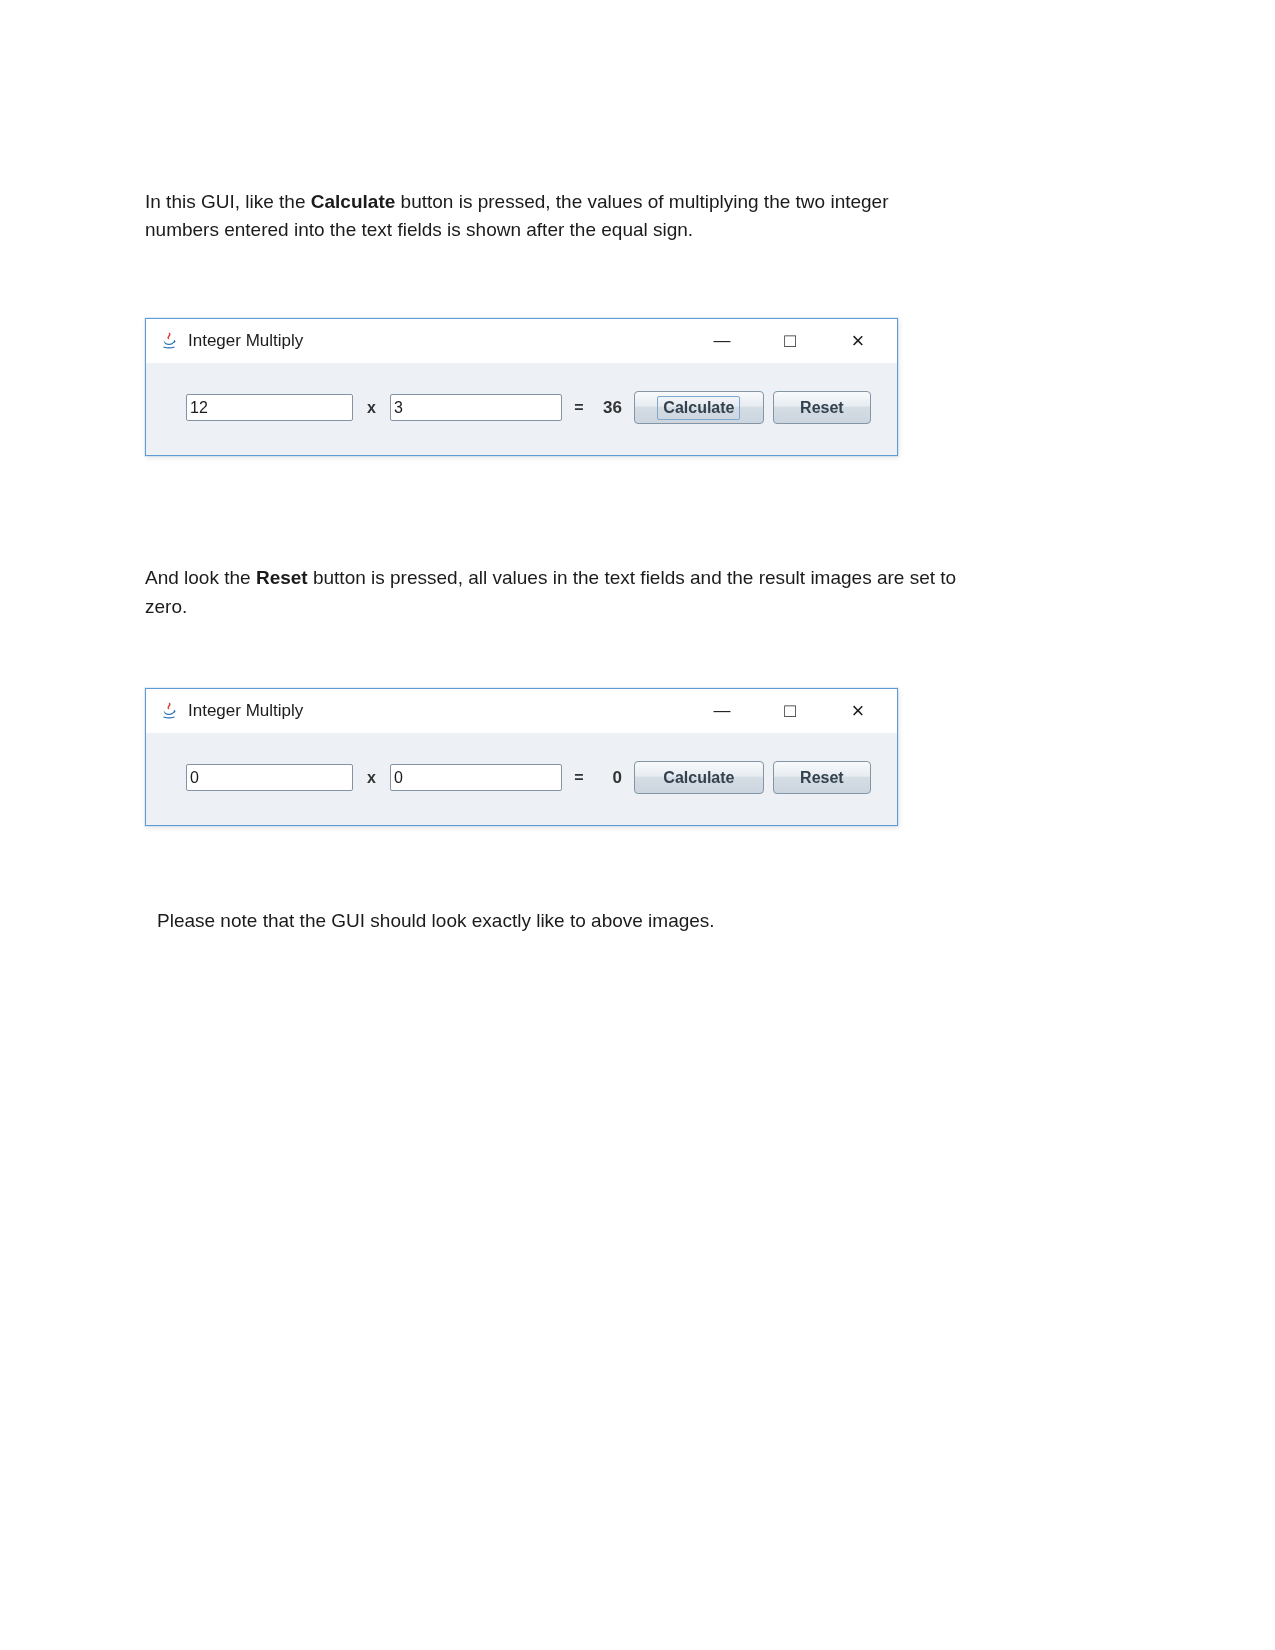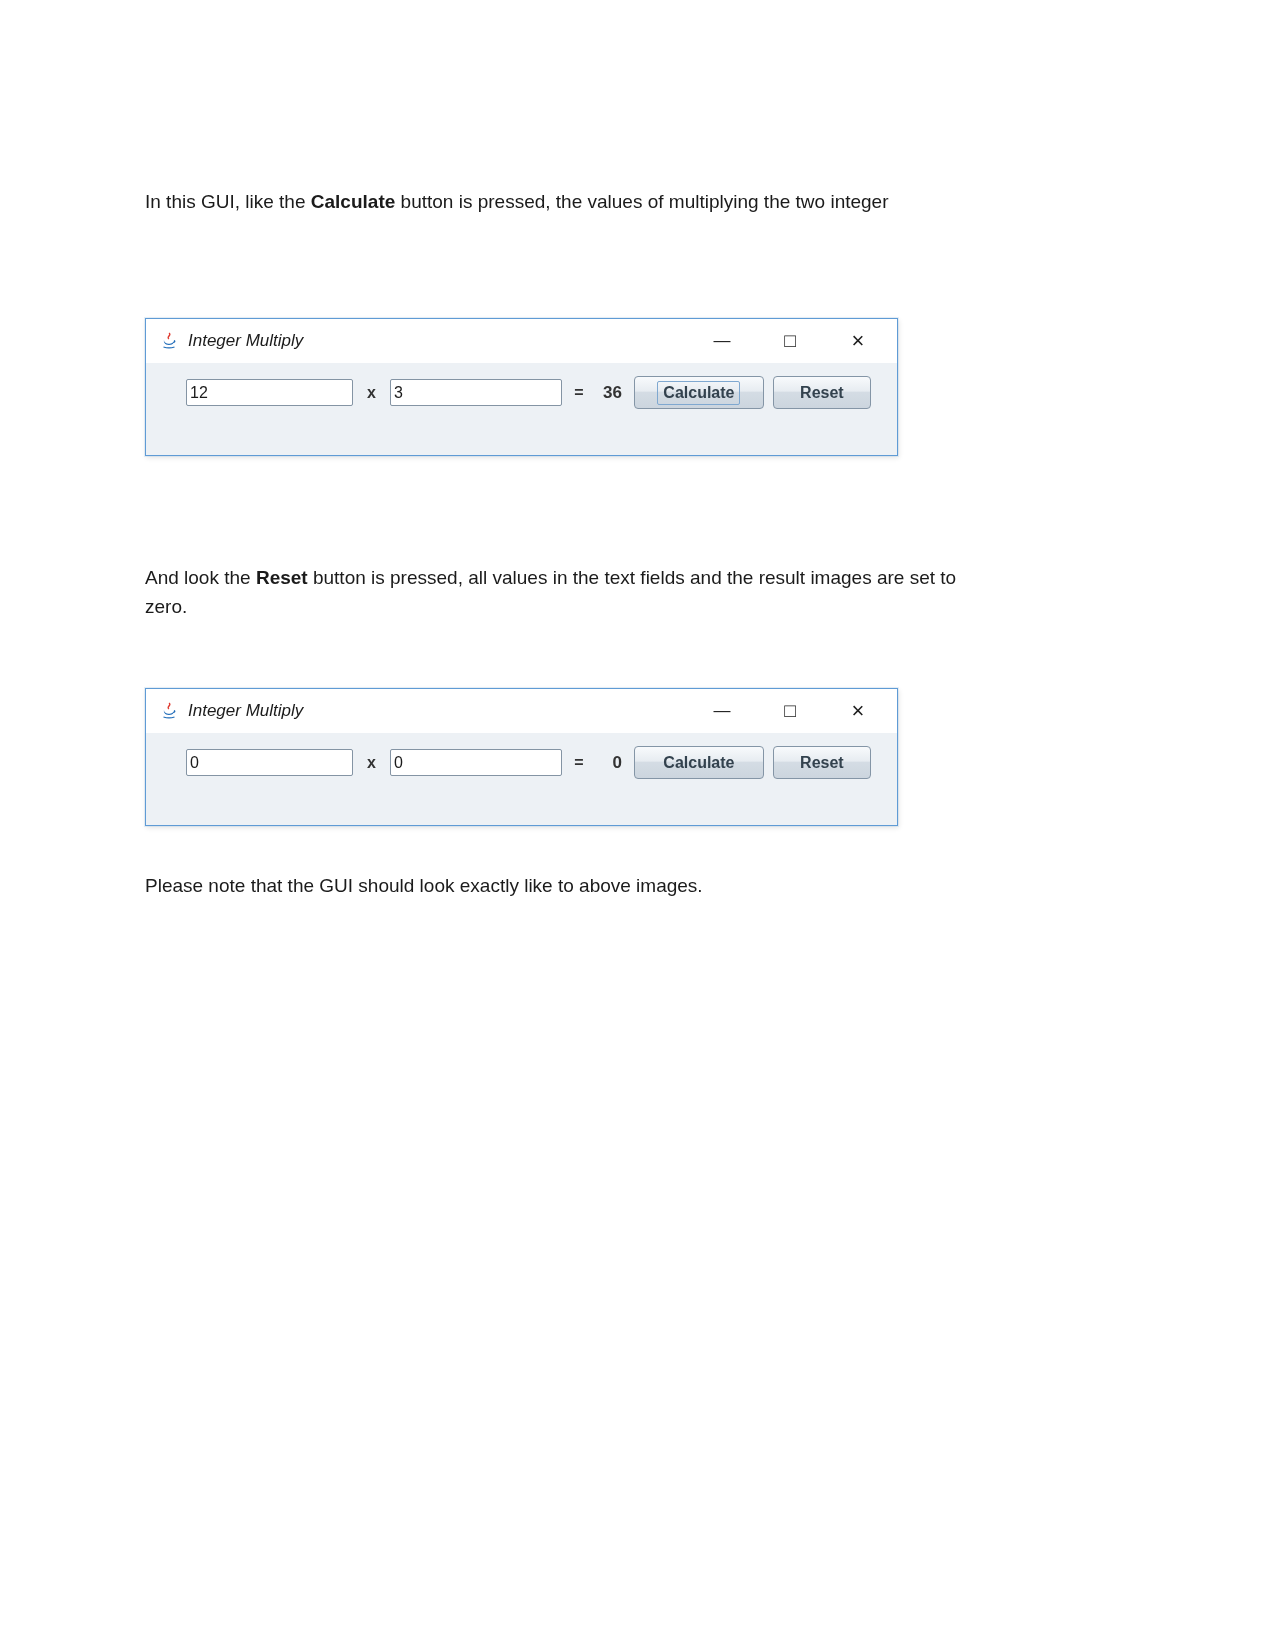--- a/index.html
+++ b/index.html
@@ -13,51 +13,51 @@
 
   
   .doc-text {
     position: absolute; left: 145px;
     font-size: 19px; line-height: 28.5px;
     white-space: nowrap; color: #1b1b1b;
   }
   .doc-text b { font-weight: bold; }
   #para1 { top: 140px; }
   #para2 { top: 545px; }
-  #para3 { top: 853px; }
+  #para3 { top: 888px; margin-left: 12px; }
 
   
   .jwindow {
     position: absolute; left: 145px; width: 753px; height: 138px;
     background: #edf1f5;
     border: 1px solid #5f9bd5;
     box-shadow: 0 0 0 1px rgba(130,175,220,0.18), 1px 2px 5px rgba(0,0,0,0.10);
     box-sizing: border-box;
   }
   #window1 { top: 318px; }
   #window2 { top: 688px; }
 
   .titlebar {
     height: 44px; background: #ffffff;
     display: flex; align-items: center;
     padding-left: 13px;
   }
   .java-icon { width: 20px; height: 20px; display: inline-block; flex: 0 0 auto; }
-  .wtitle { margin-left: 9px; font-size: 17px; color: #1c1c1c; font-style: italic; }
+  .wtitle { margin-left: 9px; font-size: 17px; color: #1c1c1c; }
 
   .wcontrols { margin-left: auto; display: flex; align-items: center; }
   .wctrl {
     width: 30px; text-align: center; color: #1c1c1c;
     margin-right: 38px; line-height: 44px; cursor: default; user-select: none;
   }
   .wctrl.min   { font-size: 17px; }
   .wctrl.max   { font-size: 19px; }
   .wctrl.close { font-size: 22px; margin-right: 24px; }
 
-  .wcontent { display: flex; align-items: center; padding: 13px 0 0 40px; }
+  .wcontent { display: flex; align-items: center; padding: 28px 0 0 40px; }
 
   .jfield {
     height: 27px; border: 1px solid #8494a4; border-radius: 2px;
     background: #ffffff; font-size: 16px; color: #1b1b1b;
     padding: 1px 3px; box-sizing: border-box;
     font-family: "Liberation Sans", sans-serif;
   }
   .f1 { width: 167px; }
   .f2 { width: 172px; }
 
@@ -80,20 +80,21 @@
   .jbtn.focused .inner { border-color: #7fa8d0; }
 </style>
 </head>
 <body>
 
 <div>
 
   <p class="doc-text" id="para1">
     <br>
     <span>In this GUI, like the </span><b>Calculate</b><span> button is pressed, the values of multiplying the two integer</span><br>
+    <span>numbers entered into the text fields is shown after the equal sign.</span>
   </p>
 
   <div class="jwindow" id="window1">
     <div class="titlebar">
       <span class="java-icon">
         <svg width="20" height="20" viewBox="0 0 20 20">
           <path d="M10 2 C 13 4, 7 6, 10 8" stroke="#e03c31" stroke-width="1.4" fill="none"></path>
           <path d="M5 9 C 5 14, 15 14, 15 9 C 17 9, 17 12, 14.5 12 C 13.5 14.5, 6.5 14.5, 5.5 12 C 4.5 11, 5 9, 5 9 Z" fill="#1e6bb8"></path>
           <path d="M4.5 16 C 9 17.5, 11 17.5, 15.5 16" stroke="#1e6bb8" stroke-width="1.3" fill="none"></path>
         </svg>

